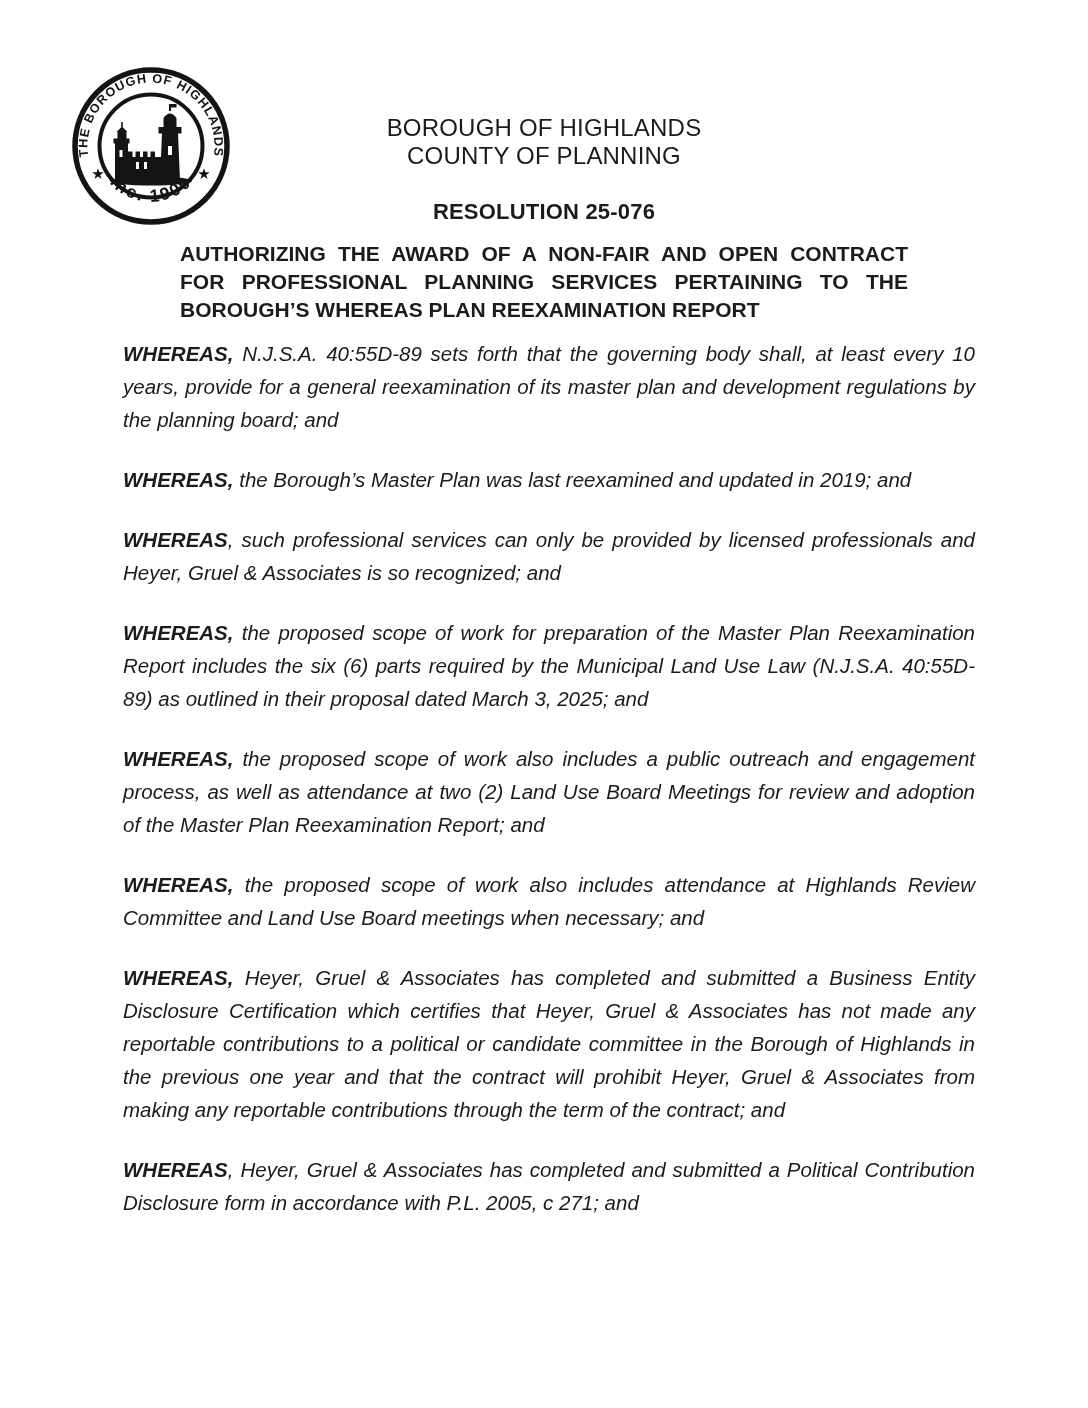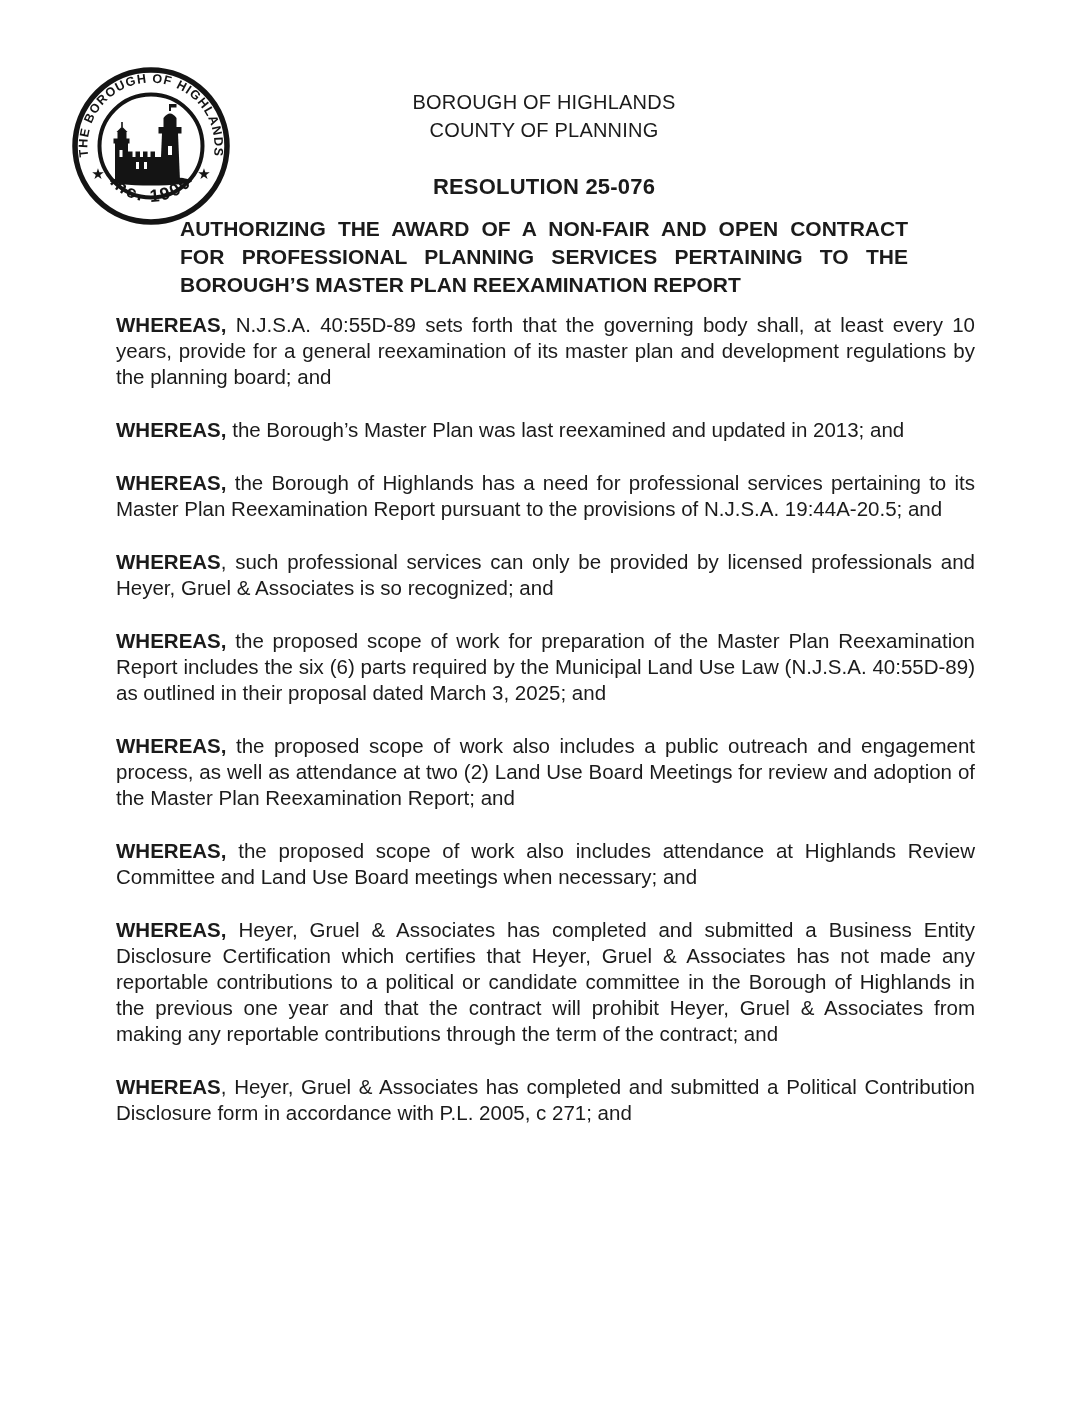--- a/index.html
+++ b/index.html
@@ -19,22 +19,22 @@
   }
   .seal {
     position: absolute;
     left: 69px;
     top: 64px;
     width: 164px;
     height: 164px;
   }
   .header {
     text-align: center;
-    padding-top: 89px;
-    font-size: 20px;
+    padding-top: 114px;
+    font-size: 24px;
     line-height: 27.5px;
     letter-spacing: 0.2px;
   }
   .title {
     text-align: center;
     margin-top: 30px;
     font-size: 22px;
     font-weight: bold;
     letter-spacing: 0.2px;
   }
@@ -45,24 +45,25 @@
     margin: 10px 67px 0 65px;
     font-weight: bold;
     font-size: 21px;
     line-height: 28px;
     text-align: justify;
   }
   .body-text {
     margin-top: 13px;
   }
   .body-text p {
-    margin: 0 0 27px 1px;
+    margin: 0 0 27px 8px;
     font-size: 20.5px;
-    line-height: 26px;
+    line-height: 33px;
     text-align: justify;
+    font-style: italic;
   }
   .body-text p .lead {
     font-weight: bold;
   }
   .seal text, .seal textPath {
     fill: #141414;
   }
 </style>
 </head>
 <body>
@@ -114,26 +115,25 @@
   </svg>
 
   <div class="header">
     <div>BOROUGH OF HIGHLANDS</div>
     <div>COUNTY OF PLANNING</div>
   </div>
 
   <h1 class="title">RESOLUTION 25-076</h1>
 
   <div class="content">
-    <div class="subtitle">AUTHORIZING THE AWARD OF A NON-FAIR AND OPEN CONTRACT FOR PROFESSIONAL PLANNING SERVICES PERTAINING TO THE BOROUGH’S MASTER PLAN REEXAMINATION REPORT</div>
+    <div class="subtitle">AUTHORIZING THE AWARD OF A NON-FAIR AND OPEN CONTRACT FOR PROFESSIONAL PLANNING SERVICES PERTAINING TO THE BOROUGH’S WHEREAS PLAN REEXAMINATION REPORT</div>
 
     <div class="body-text">
       <p><span class="lead">WHEREAS,</span><span> N.J.S.A. 40:55D-89 sets forth that the governing body shall, at least every 10 years, provide for a general reexamination of its master plan and development regulations by the planning board; and</span></p>
-      <p><span class="lead">WHEREAS,</span><span> the Borough’s Master Plan was last reexamined and updated in 2013; and</span></p>
-      <p><span class="lead">WHEREAS,</span><span> the Borough of Highlands has a need for professional services pertaining to its Master Plan Reexamination Report pursuant to the provisions of N.J.S.A. 19:44A-20.5; and</span></p>
+      <p><span class="lead">WHEREAS,</span><span> the Borough’s Master Plan was last reexamined and updated in 2019; and</span></p>
       <p><span class="lead">WHEREAS</span><span>, such professional services can only be provided by licensed professionals and Heyer, Gruel &amp; Associates is so recognized; and</span></p>
       <p><span class="lead">WHEREAS,</span><span> the proposed scope of work for preparation of the Master Plan Reexamination Report includes the six (6) parts required by the Municipal Land Use Law (N.J.S.A. 40:55D-89) as outlined in their proposal dated March 3, 2025; and</span></p>
       <p><span class="lead">WHEREAS,</span><span> the proposed scope of work also includes a public outreach and engagement process, as well as attendance at two (2) Land Use Board Meetings for review and adoption of the Master Plan Reexamination Report; and</span></p>
       <p><span class="lead">WHEREAS,</span><span> the proposed scope of work also includes attendance at Highlands Review Committee and Land Use Board meetings when necessary; and</span></p>
       <p><span class="lead">WHEREAS,</span><span> Heyer, Gruel &amp; Associates has completed and submitted a Business Entity Disclosure Certification which certifies that Heyer, Gruel &amp; Associates has not made any reportable contributions to a political or candidate committee in the Borough of Highlands in the previous one year and that the contract will prohibit Heyer, Gruel &amp; Associates from making any reportable contributions through the term of the contract; and</span></p>
       <p><span class="lead">WHEREAS</span><span>, Heyer, Gruel &amp; Associates has completed and submitted a Political Contribution Disclosure form in accordance with P.L. 2005, c 271; and</span></p>
     </div>
   </div>
 
 </div>

